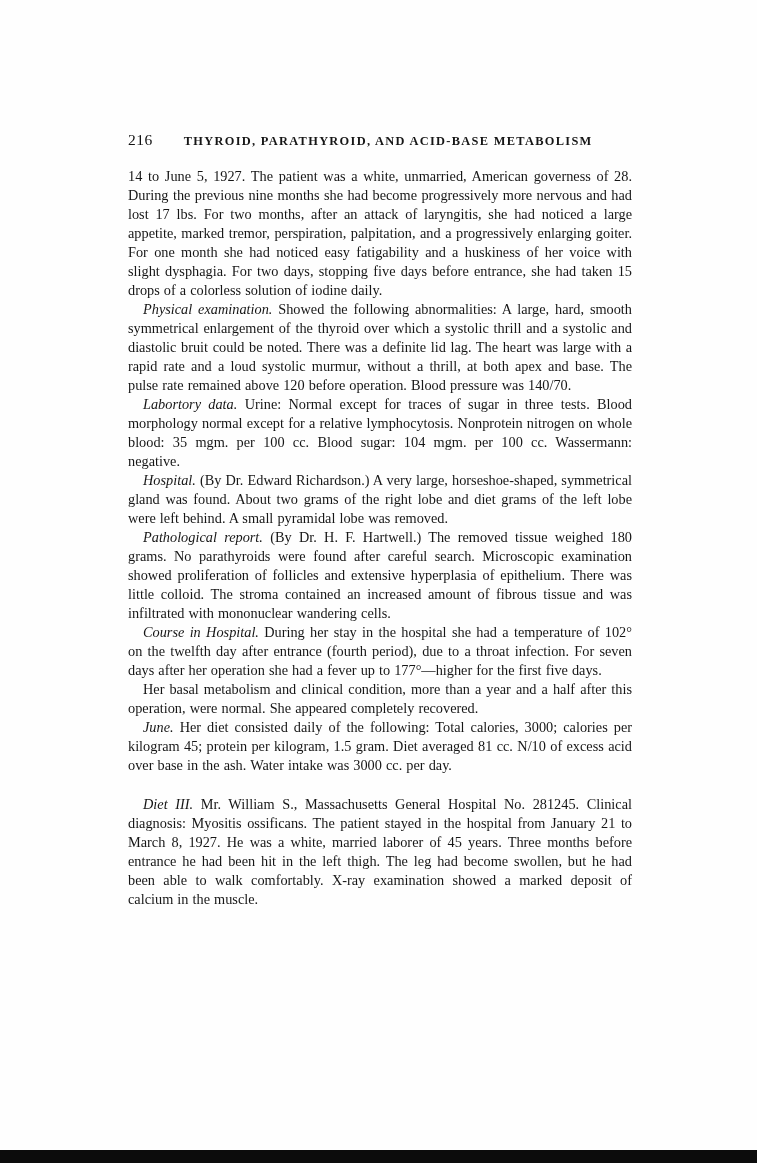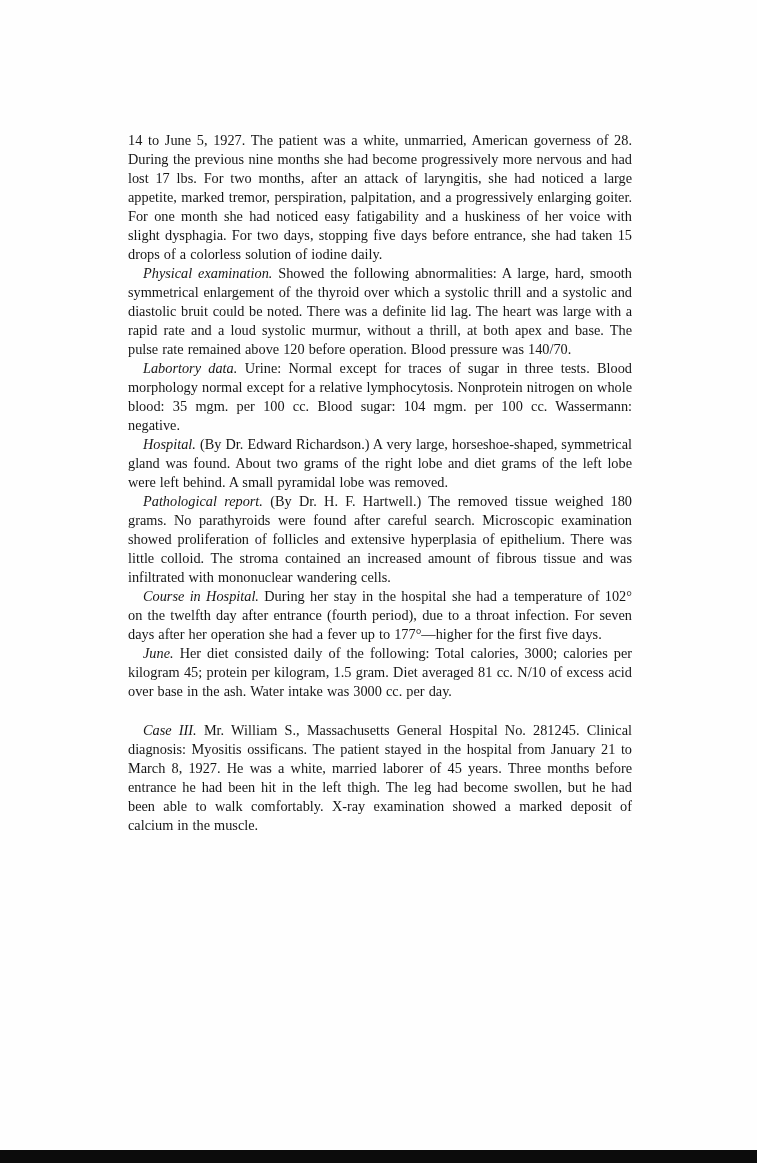--- a/index.html
+++ b/index.html
@@ -64,20 +64,24 @@
     height: 13px;
     background: #0c0c0c;
   }
 </style>
 </head>
 <body>
 
 <div class="page">
   <div class="content">
 
+    <div class="running-head">
+      <span class="page-num">216</span>
+      <span class="running-title">THYROID, PARATHYROID, AND ACID-BASE METABOLISM</span>
+    </div>
 
     <div class="body-text">
 
       <p>
         <span>14 to June 5, 1927. The patient was a white, unmarried, American governess of 28. During the previous nine months she had become progressively more nervous and had lost 17 lbs. For two months, after an attack of laryngitis, she had noticed a large appetite, marked tremor, perspiration, palpitation, and a progressively enlarging goiter. For one month she had noticed easy fatigability and a huskiness of her voice with slight dysphagia. For two days, stopping five days before entrance, she had taken 15 drops of a colorless solution of iodine daily.</span>
       </p>
 
       <p class="indent">
         <span class="lead">Physical examination.</span>
         <span>Showed the following abnormalities: A large, hard, smooth symmetrical enlargement of the thyroid over which a systolic thrill and a systolic and diastolic bruit could be noted. There was a definite lid lag. The heart was large with a rapid rate and a loud systolic murmur, without a thrill, at both apex and base. The pulse rate remained above 120 before operation. Blood pressure was 140/70.</span>
@@ -97,28 +101,31 @@
       <p class="indent">
         <span class="lead">Pathological report.</span>
         <span>(By Dr. H. F. Hartwell.) The removed tissue weighed 180 grams. No parathyroids were found after careful search. Microscopic examination showed proliferation of follicles and extensive hyperplasia of epithelium. There was little colloid. The stroma contained an increased amount of fibrous tissue and was infiltrated with mononuclear wandering cells.</span>
       </p>
 
       <p class="indent">
         <span class="lead">Course in Hospital.</span>
         <span>During her stay in the hospital she had a temperature of 102° on the twelfth day after entrance (fourth period), due to a throat infection. For seven days after her operation she had a fever up to 177°—higher for the first five days.</span>
       </p>
 
+      <p class="indent">
+        <span>Her basal metabolism and clinical condition, more than a year and a half after this operation, were normal. She appeared completely recovered.</span>
+      </p>
 
       <p class="indent">
         <span class="lead">June.</span>
         <span>Her diet consisted daily of the following: Total calories, 3000; calories per kilogram 45; protein per kilogram, 1.5 gram. Diet averaged 81 cc. N/10 of excess acid over base in the ash. Water intake was 3000 cc. per day.</span>
       </p>
 
       <p class="indent section-gap">
-        <span class="lead">Case III.</span>
+        <span class="lead">Diet III.</span>
         <span>Mr. William S., Massachusetts General Hospital No. 281245. Clinical diagnosis: Myositis ossificans. The patient stayed in the hospital from January 21 to March 8, 1927. He was a white, married laborer of 45 years. Three months before entrance he had been hit in the left thigh. The leg had become swollen, but he had been able to walk comfortably. X-ray examination showed a marked deposit of calcium in the muscle.</span>
       </p>
 
     </div>
   </div>
 
   <div class="bottom-bar"></div>
 </div>
 
 </body></html>

